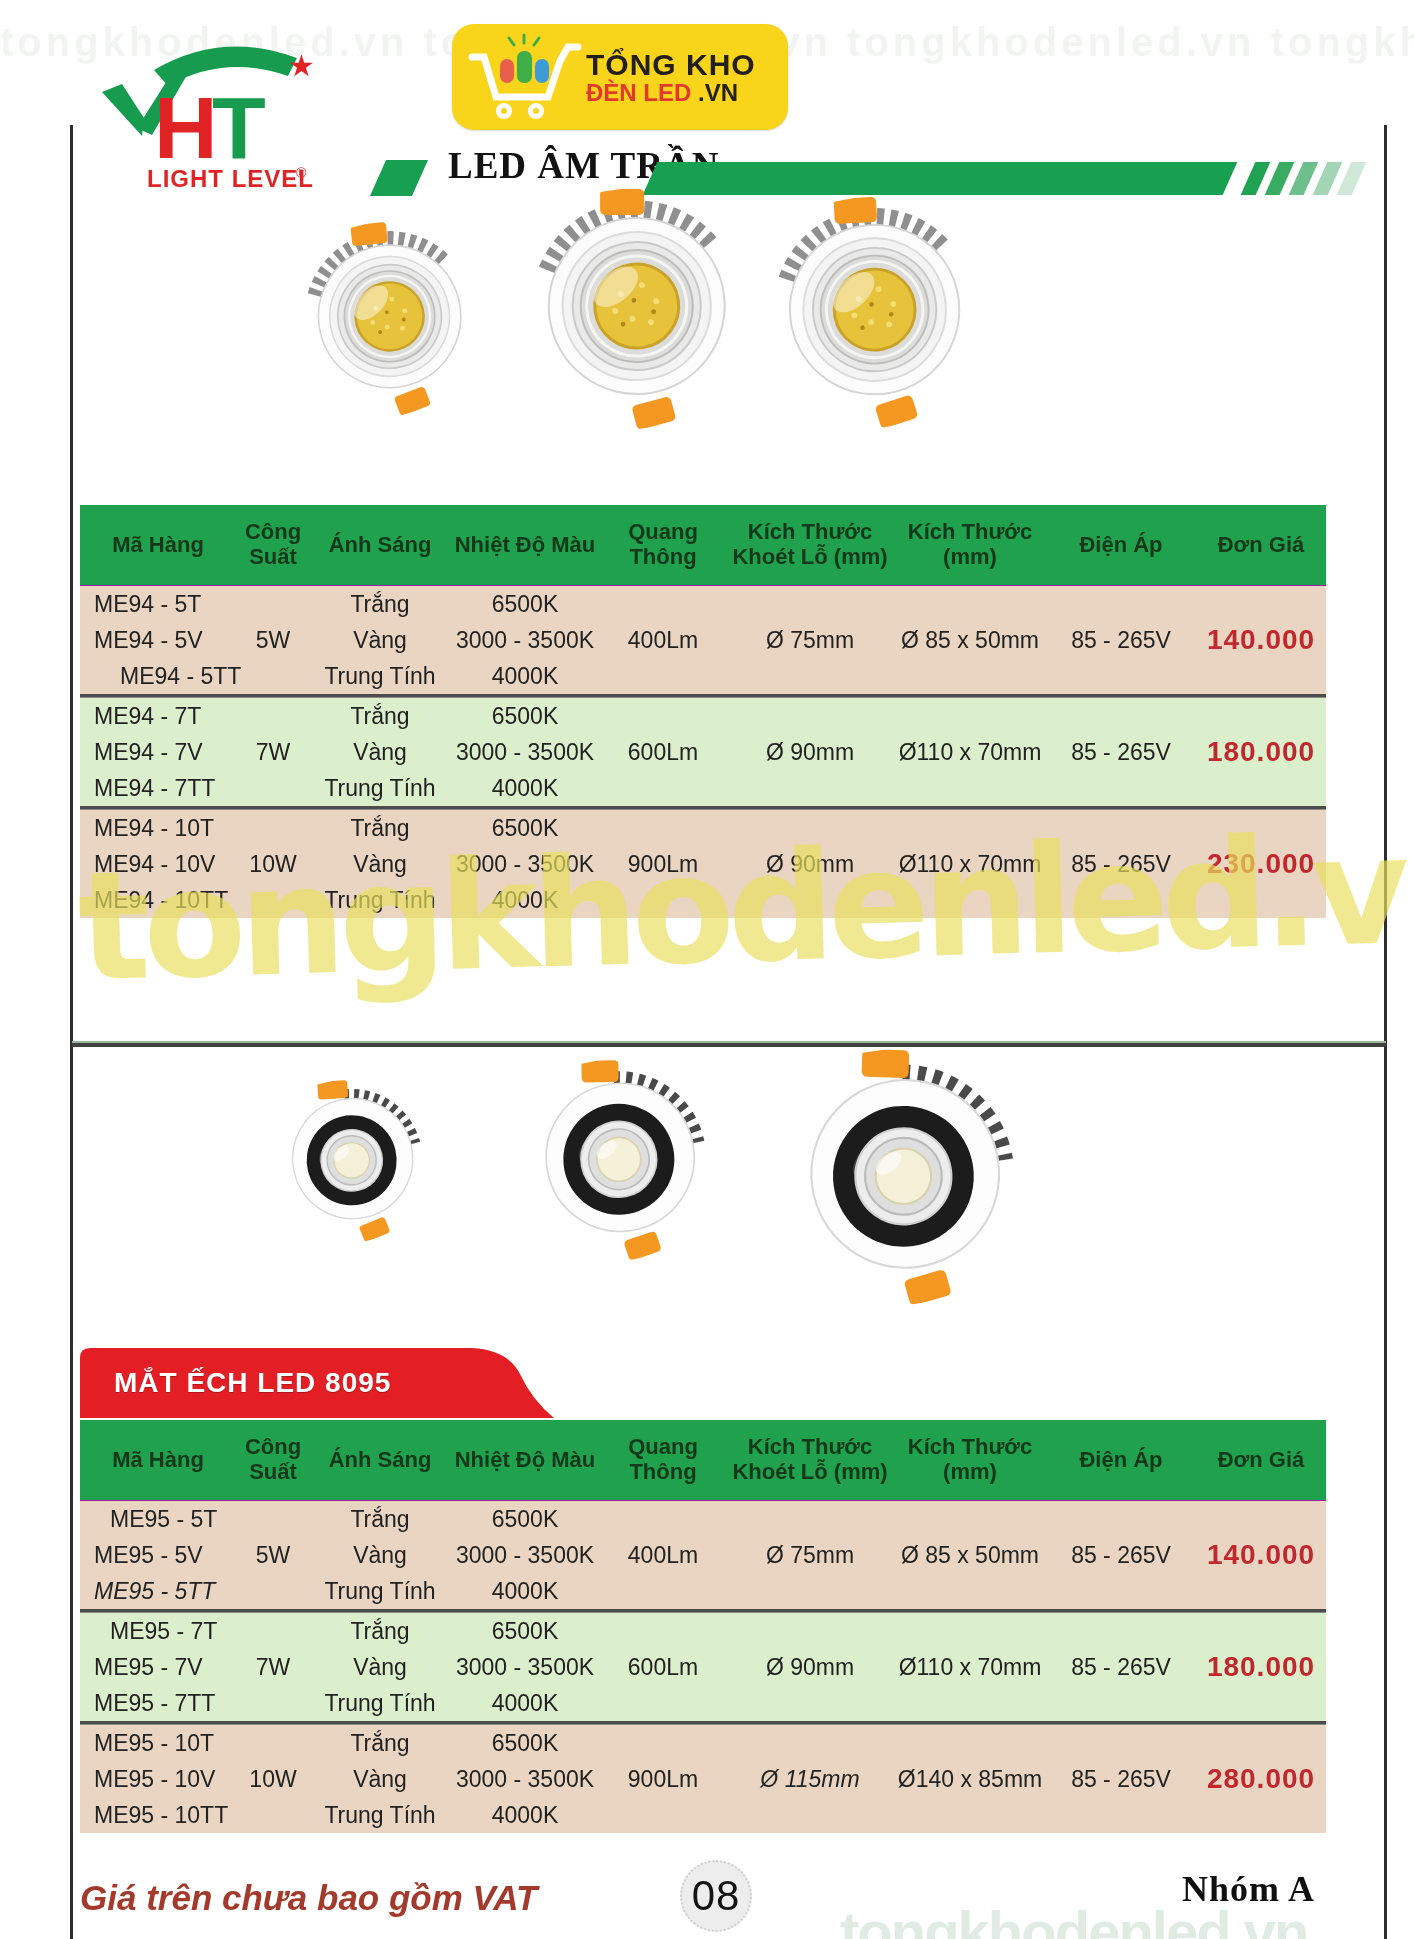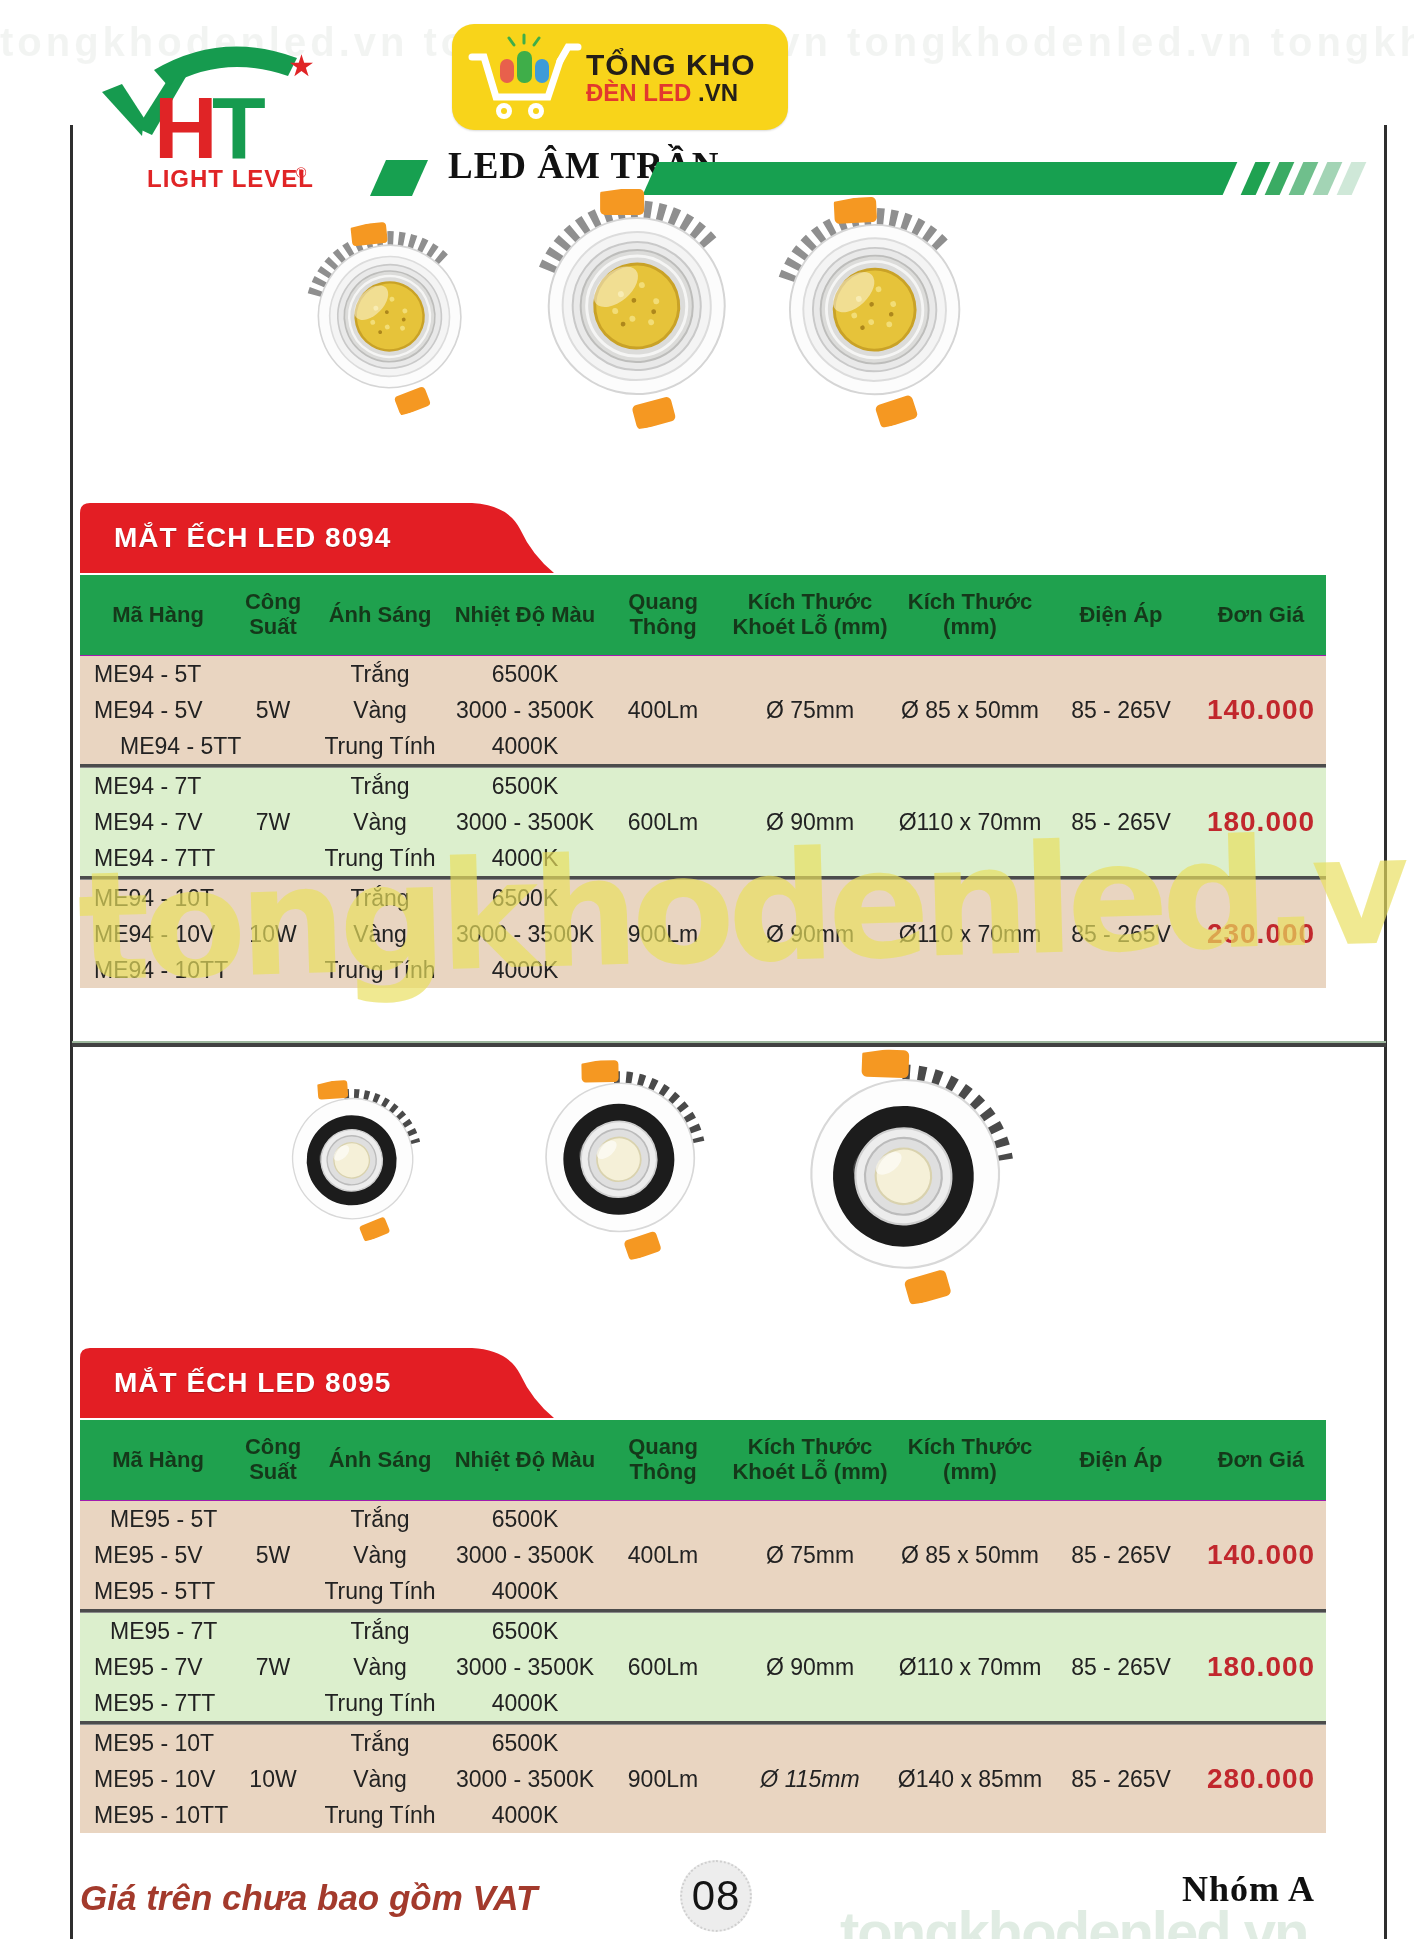--- a/index.html
+++ b/index.html
@@ -188,26 +188,20 @@
     <use href="#lampB"></use>
   </svg>
 <svg class="lamp" style="left:788px;top:1048px;width:235px;height:256px;transform:rotate(-8deg);" viewBox="0 0 220 240">
     <use href="#lampB"></use>
   </svg>
 
 <div class="abs wm-main">tongkhodenled.vn</div>
 
 <div id="sections-root">
     <div class="section abs" style="top: 503px;">
-      <div class="banner">
-        <svg viewBox="0 0 474 70" preserveAspectRatio="none">
-          <path d="M10,0 H392 Q428,2 440,26 Q452,52 474,70 H0 V10 Q0,0 10,0 Z" fill="#e31e24"></path>
-        </svg>
-        <div class="banner-text">MẮT ẾCH LED 8094</div>
-      </div>
       <div class="hgrid">
         <div class="hcell">Mã Hàng</div>
         <div class="hcell">Công Suất</div>
         <div class="hcell">Ánh Sáng</div>
         <div class="hcell">Nhiệt Độ Màu</div>
         <div class="hcell">Quang Thông</div>
         <div class="hcell">Kích Thước Khoét Lỗ (mm)</div>
         <div class="hcell">Kích Thước (mm)</div>
         <div class="hcell">Điện Áp</div>
         <div class="hcell">Đơn Giá</div>
@@ -280,21 +274,21 @@
         <div class="hcell">Nhiệt Độ Màu</div>
         <div class="hcell">Quang Thông</div>
         <div class="hcell">Kích Thước Khoét Lỗ (mm)</div>
         <div class="hcell">Kích Thước (mm)</div>
         <div class="hcell">Điện Áp</div>
         <div class="hcell">Đơn Giá</div>
       </div>
       <div class="pgrid bg-tan">
         <div class="cell code" style="grid-area: 1 / 1; margin-left: 16px;">ME95 - 5T</div>
         <div class="cell code" style="grid-area: 2 / 1;">ME95 - 5V</div>
-        <div class="cell code" style="grid-area: 3 / 1;">ME95 - 5TT</div>
+        <div class="cell code" style="grid-area: 3 / 1; font-style: italic;">ME95 - 5TT</div>
         <div class="cell" style="grid-area: 2 / 2;">5W</div>
         <div class="cell" style="grid-area: 1 / 3;">Trắng</div>
         <div class="cell" style="grid-area: 2 / 3;">Vàng</div>
         <div class="cell" style="grid-area: 3 / 3;">Trung Tính</div>
         <div class="cell" style="grid-area: 1 / 4;">6500K</div>
         <div class="cell" style="grid-area: 2 / 4;">3000 - 3500K</div>
         <div class="cell" style="grid-area: 3 / 4;">4000K</div>
         <div class="cell" style="grid-area: 2 / 5;">400Lm</div>
         <div class="cell" style="grid-area: 2 / 6;">Ø 75mm</div>
         <div class="cell" style="grid-area: 2 / 7;">Ø 85 x 50mm</div>

